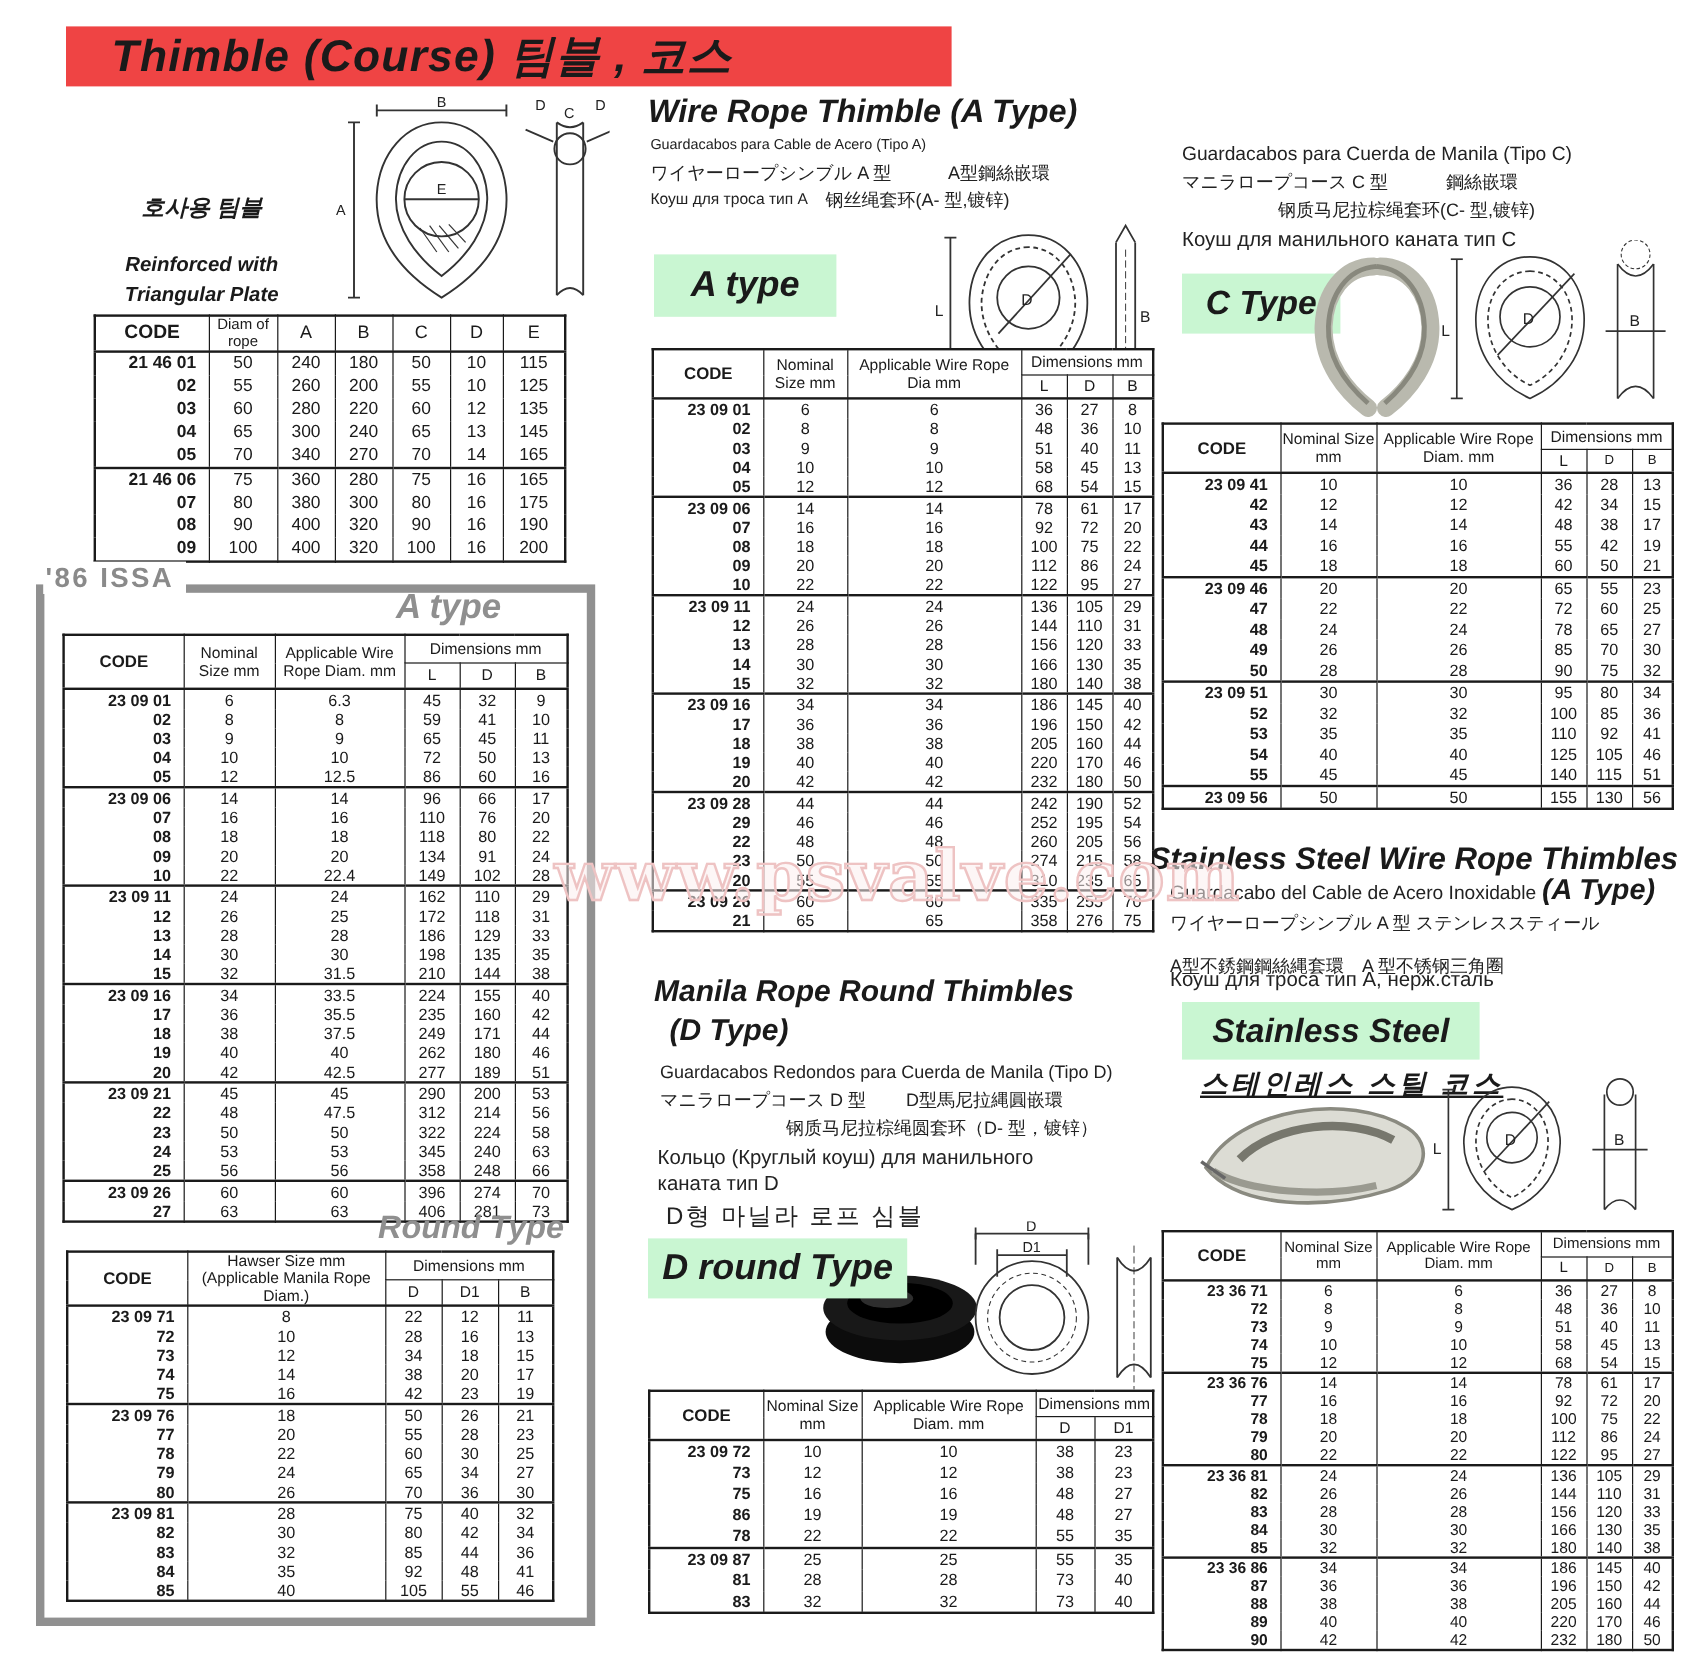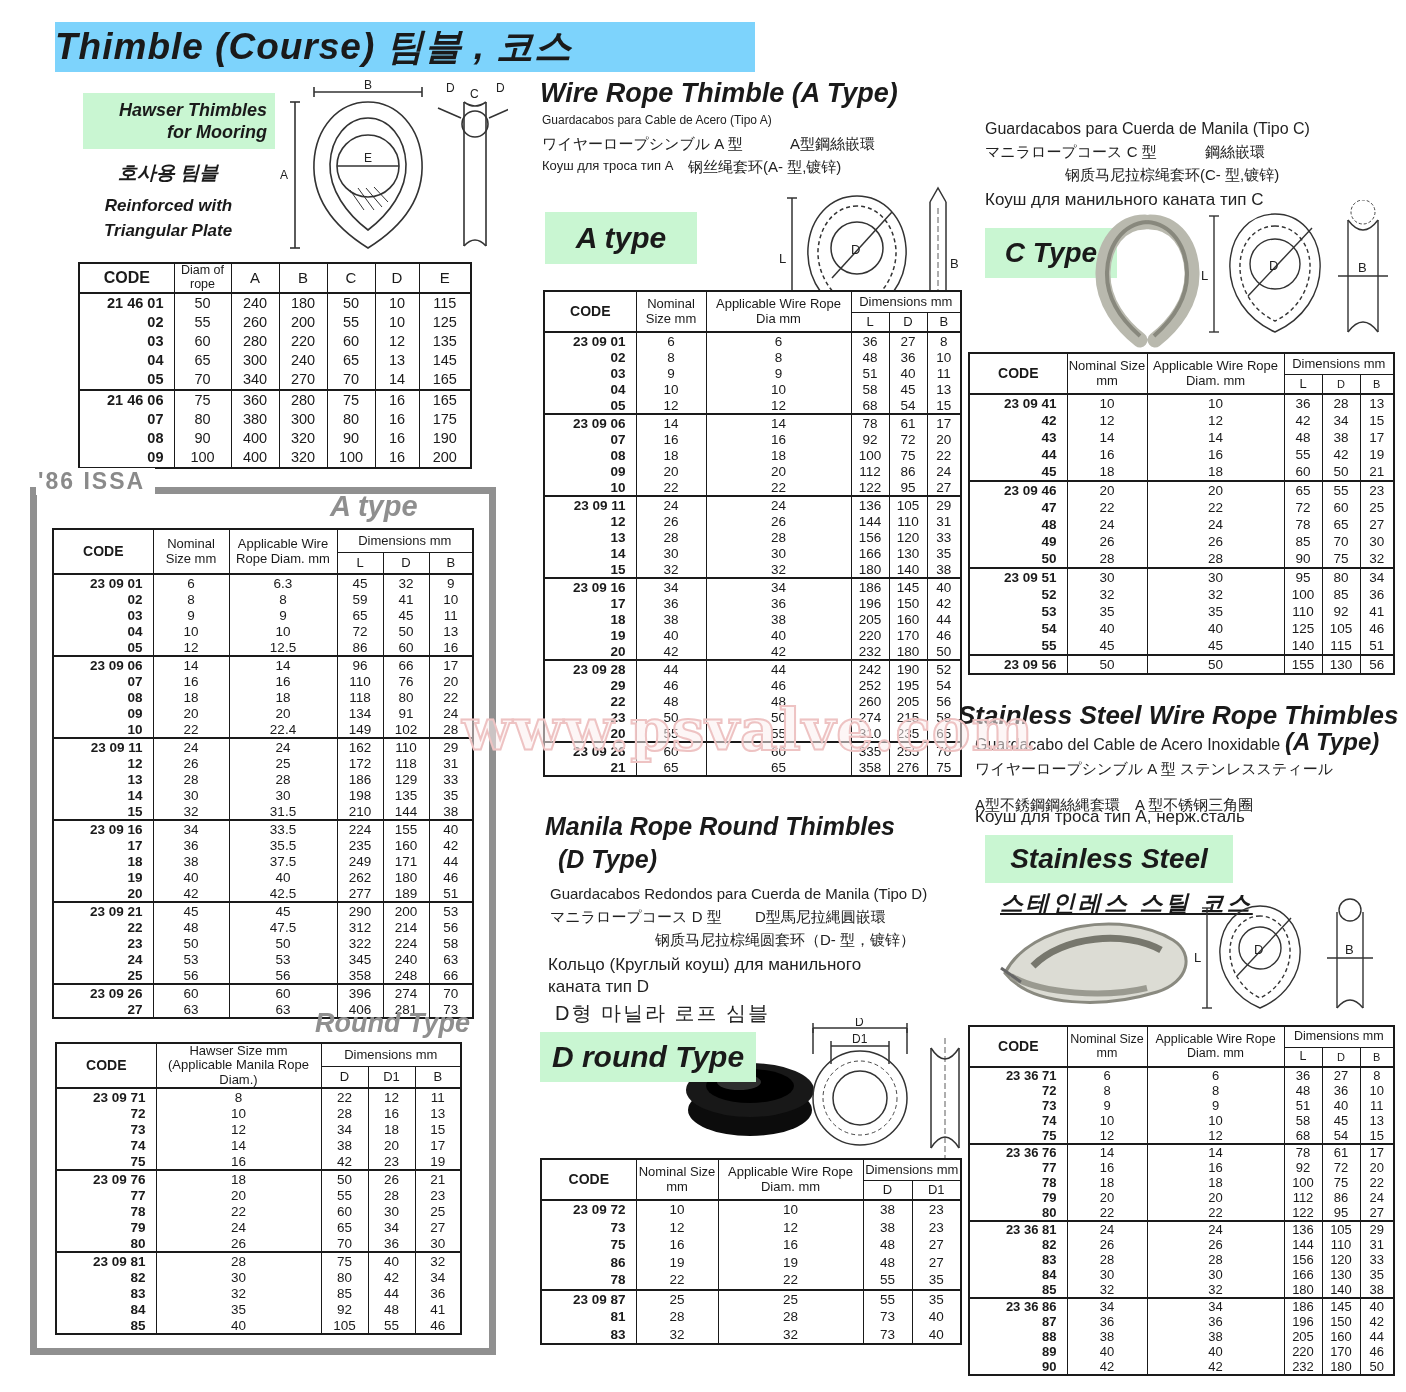--- a/index.html
+++ b/index.html
@@ -1,21 +1,21 @@
 <!DOCTYPE html>
 <html><head>
 <meta charset="utf-8">
 <style>
   html,body{margin:0;padding:0;background:#e8e8e8;}
   .page{position:relative;width:1406px;height:1392px;background:#ffffff;overflow:hidden;
         font-family:"Liberation Sans",sans-serif;color:#1a1a1a;}
   .abs{position:absolute;}
 
   
-  .main-titlebar{background:#7dd3fc;display:flex;align-items:flex-end;}
+  .main-titlebar{background:#ef4444;display:flex;align-items:flex-end;padding-left:38px;}
   .main-title{font-size:37px;font-weight:bold;font-style:italic;letter-spacing:1px;}
   .sec-title{font-weight:bold;font-style:italic;}
   .badge{background:#c9f6d2;font-weight:bold;font-style:italic;display:flex;align-items:center;justify-content:center;}
   .gray-head{color:#8f8f8f;font-weight:bold;font-style:italic;}
   .lang{color:#222;}
 
   
   table.cat{border-collapse:collapse;table-layout:fixed;background:#fff;}
   table.cat{border:2px solid #1a1a1a;}
   table.cat th,table.cat td{border-left:1px solid #1a1a1a;padding:0;text-align:center;vertical-align:middle;}
@@ -58,26 +58,22 @@
 </style>
 </head>
 <body>
 
 <div class="page">
 
   <div class="abs main-titlebar" style="left:55px;top:22px;width:700px;height:50px;">
     <span class="main-title">Thimble (Course) 팀블 , 코스</span>
   </div>
 
-  <div class="abs badge" style="left:83px;top:93px;width:192px;height:56px;font-size:18px;line-height:1.25;text-align:right;flex-direction:column;align-items:flex-end;padding-right:8px;box-sizing:border-box;">
-    <span>Hawser Thimbles</span>
-    <span>for Mooring</span>
-  </div>
   <div class="abs sec-title" style="left:118px;top:160px;font-size:19px;">호사용 팀블</div>
-  <div class="abs sec-title" style="left:104px;top:194px;font-size:17px;text-align:right;line-height:1.45;">
+  <div class="abs sec-title" style="left:104px;top:209px;font-size:17px;text-align:center;line-height:1.45;">
     <div>Reinforced with</div>
     <div>Triangular Plate</div>
   </div>
 
   <svg class="abs" style="left:268px;top:78px;" width="240" height="182" viewBox="0 0 240 182">
     <g stroke="#333" fill="none" stroke-width="1.6">
       <path d="M100,24 C70,24 48,50 46,84 C44,122 68,150 100,170 C132,150 156,122 154,84 C152,50 130,24 100,24 Z"></path>
       <path d="M100,40 C79,40 63,60 62,86 C61,112 79,136 100,152 C121,136 139,112 138,86 C137,60 121,40 100,40 Z"></path>
       <circle cx="100" cy="88" r="31"></circle>
       <line x1="46" y1="14" x2="154" y2="14"></line>

